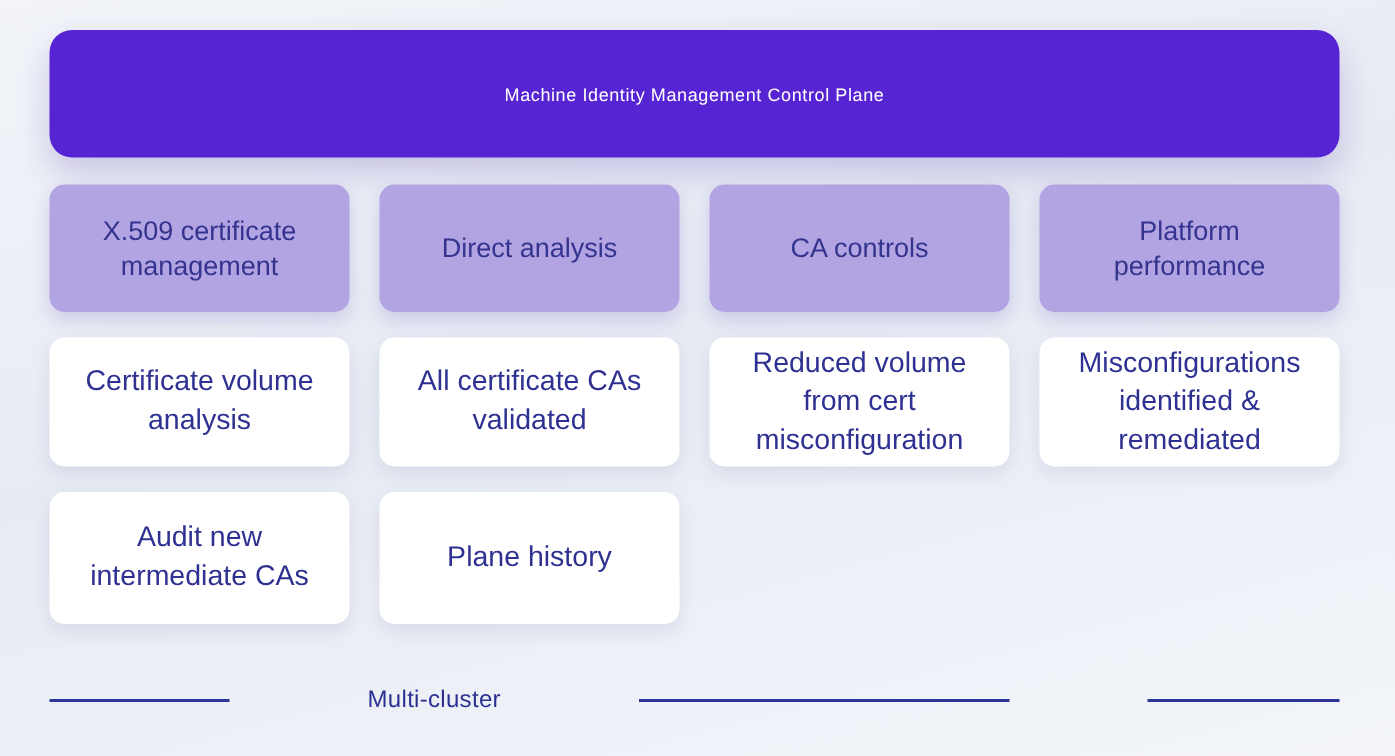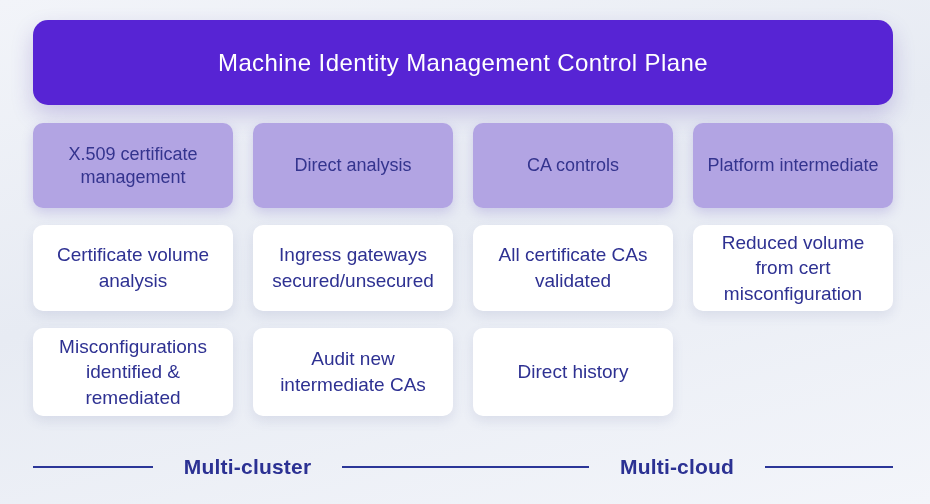--- a/index.html
+++ b/index.html
@@ -17,21 +17,21 @@
   }
   .banner {
     width: 860px; height: 85px;
     background: #5724d4;
     border-radius: 15px;
     display: flex; align-items: center; justify-content: center;
     box-shadow: 0 10px 22px rgba(70, 40, 170, 0.22);
   }
   .banner-title {
     color: #ffffff;
-    font-size: 24px;
+    font-size: 12px;
     font-weight: 500;
     letter-spacing: 0.4px;
   }
   .grid {
     margin-top: 18px;
     width: 860px;
     display: grid;
     grid-template-columns: repeat(4, 200px);
     grid-template-rows: 85px 86px 88px;
     column-gap: 20px;
@@ -71,53 +71,51 @@
   }
   .footer-line {
     height: 0;
     border-top: 2px solid #2b3698;
   }
   .footer-line.short-left   { width: 120px; }
   .footer-line.long-middle  { width: 247px; }
   .footer-line.short-right  { width: 128px; }
   .footer-label {
     color: #2b3193;
-    font-size: 21px;
-    font-weight: 700;
+    font-size: 16px;
+    font-weight: 400;
     letter-spacing: 0.2px;
     white-space: nowrap;
   }
 </style>
 </head>
 <body>
 
 <div class="stage">
 
   <div class="banner">
     <span class="banner-title">Machine Identity Management Control Plane</span>
   </div>
 
   <div class="grid">
 
     <div class="col-header">X.509 certificate management</div>
     <div class="col-header">Direct analysis</div>
     <div class="col-header">CA controls</div>
-    <div class="col-header">Platform intermediate</div>
+    <div class="col-header">Platform performance</div>
 
     <div class="card">Certificate volume analysis</div>
-    <div class="card">Ingress gateways secured/unsecured</div>
     <div class="card">All certificate CAs validated</div>
     <div class="card">Reduced volume from cert misconfiguration</div>
 
     <div class="card">Misconfigurations identified &amp; remediated</div>
     <div class="card">Audit new intermediate CAs</div>
-    <div class="card">Direct history</div>
+    <div class="card">Plane history</div>
   </div>
 
   <div class="footer">
     <div class="footer-line short-left"></div>
     <span class="footer-label">Multi-cluster</span>
     <div class="footer-line long-middle"></div>
-    <span class="footer-label">Multi-cloud</span>
     <div class="footer-line short-right"></div>
   </div>
 
 </div>
 
 </body></html>

